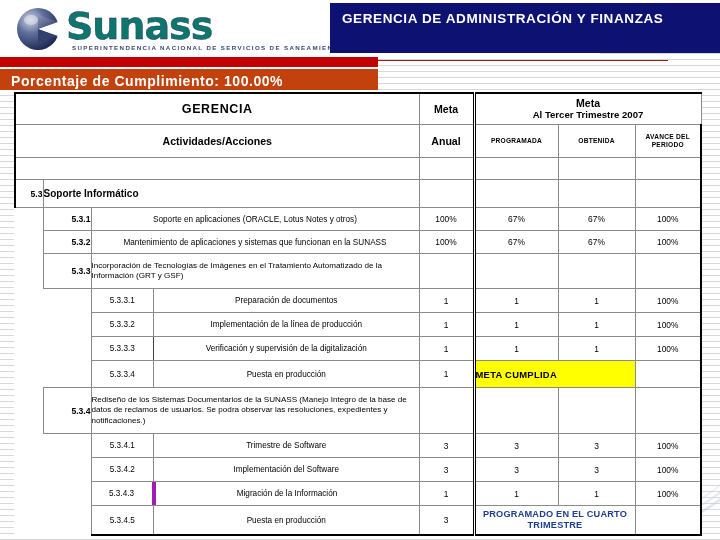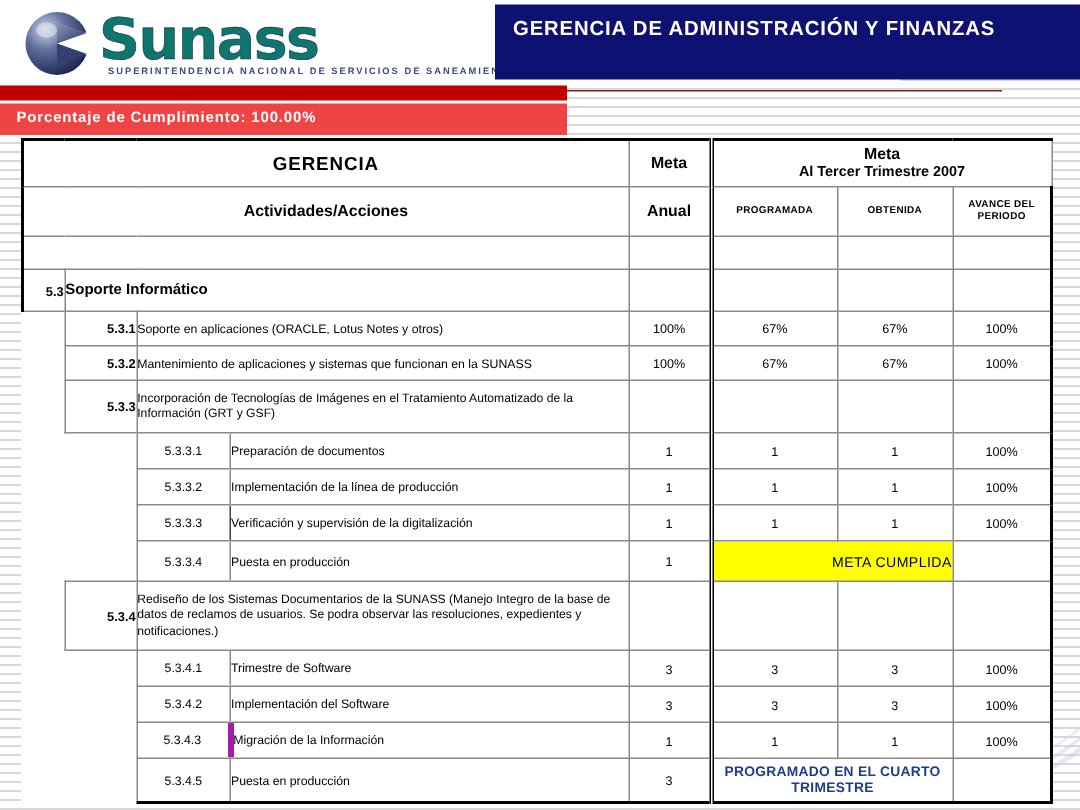--- a/index.html
+++ b/index.html
@@ -46,22 +46,22 @@
   #title-bar{
     position:absolute;left:330px;top:3px;width:390px;height:50px;
     background:#0d1272;color:#ffffff;
     font-size:13.5px;font-weight:bold;letter-spacing:.6px;
     padding:7px 0 0 12px;box-sizing:border-box;line-height:18px;
   }
   #red-bar{position:absolute;left:0;top:57px;width:378px;height:10px;background:#c20000;}
   #red-rule{position:absolute;left:378px;top:60px;width:290px;height:1.4px;background:#8d1d1d;}
   #pct-bar{
     position:absolute;left:0;top:69px;width:378px;height:21px;
-    background:#ef4444;color:#ffffff;
-    font-size:10px;font-weight:bold;letter-spacing:.55px;
+    background:#c2410c;color:#ffffff;
+    font-size:14px;font-weight:bold;letter-spacing:.55px;
     padding:4px 0 0 11px;box-sizing:border-box;
   }
 
   
   #tbl-wrap{position:absolute;left:14px;top:92px;width:686px;}
   table#sheet{border-collapse:collapse;width:686px;table-layout:fixed;
               font-size:8.3px;color:#000;background:#fff;}
   table#sheet td,table#sheet th{
     border:1px solid #8a8a8a;padding:0;vertical-align:middle;
     background:#fff;overflow:hidden;
@@ -77,27 +77,27 @@
   .hd-mid{font-size:10.6px;}
   .hd-sm{font-size:9.6px;}
   .hd-tiny{font-size:6.6px;letter-spacing:.25px;line-height:8px;}
 
   tr.section td{background:#0d1272;height:21px;}
   .section-label{color:#fff;font-size:8.4px;font-weight:bold;letter-spacing:.4px;
                  padding-left:9px;}
 
   .code{text-align:right;font-weight:bold;font-size:8.6px;}
   .code-sm{text-align:center;font-size:8.2px;}
-  .act{padding-left:6px;font-size:8.2px;}
+  .act{padding-left:6px;font-size:8.2px;text-align:center;}
   .act-b{padding-left:8px;font-weight:bold;font-size:10px;}
   .num{text-align:center;font-size:8.4px;}
   .pct{text-align:center;font-size:8.4px;}
   .nb{border:none !important;background:transparent !important;}
-  .yellow{background:#ffff00 !important;text-align:right;
-          font-weight:normal;font-size:9.4px;letter-spacing:.3px;}
+  .yellow{background:#ffff00 !important;text-align:left;
+          font-weight:bold;font-size:9.4px;letter-spacing:.3px;}
   .bluemsg{text-align:center;font-weight:bold;font-size:9.2px;
            color:#1d3f8b;line-height:11px;letter-spacing:.2px;}
   .multi{font-size:8.1px;line-height:10.5px;padding-left:6px;padding-right:4px;}
 </style>
 </head>
 <body>
 
 <div id="bg-stripes"></div>
 
 <svg id="bg-watermark" viewBox="0 0 190 90">

